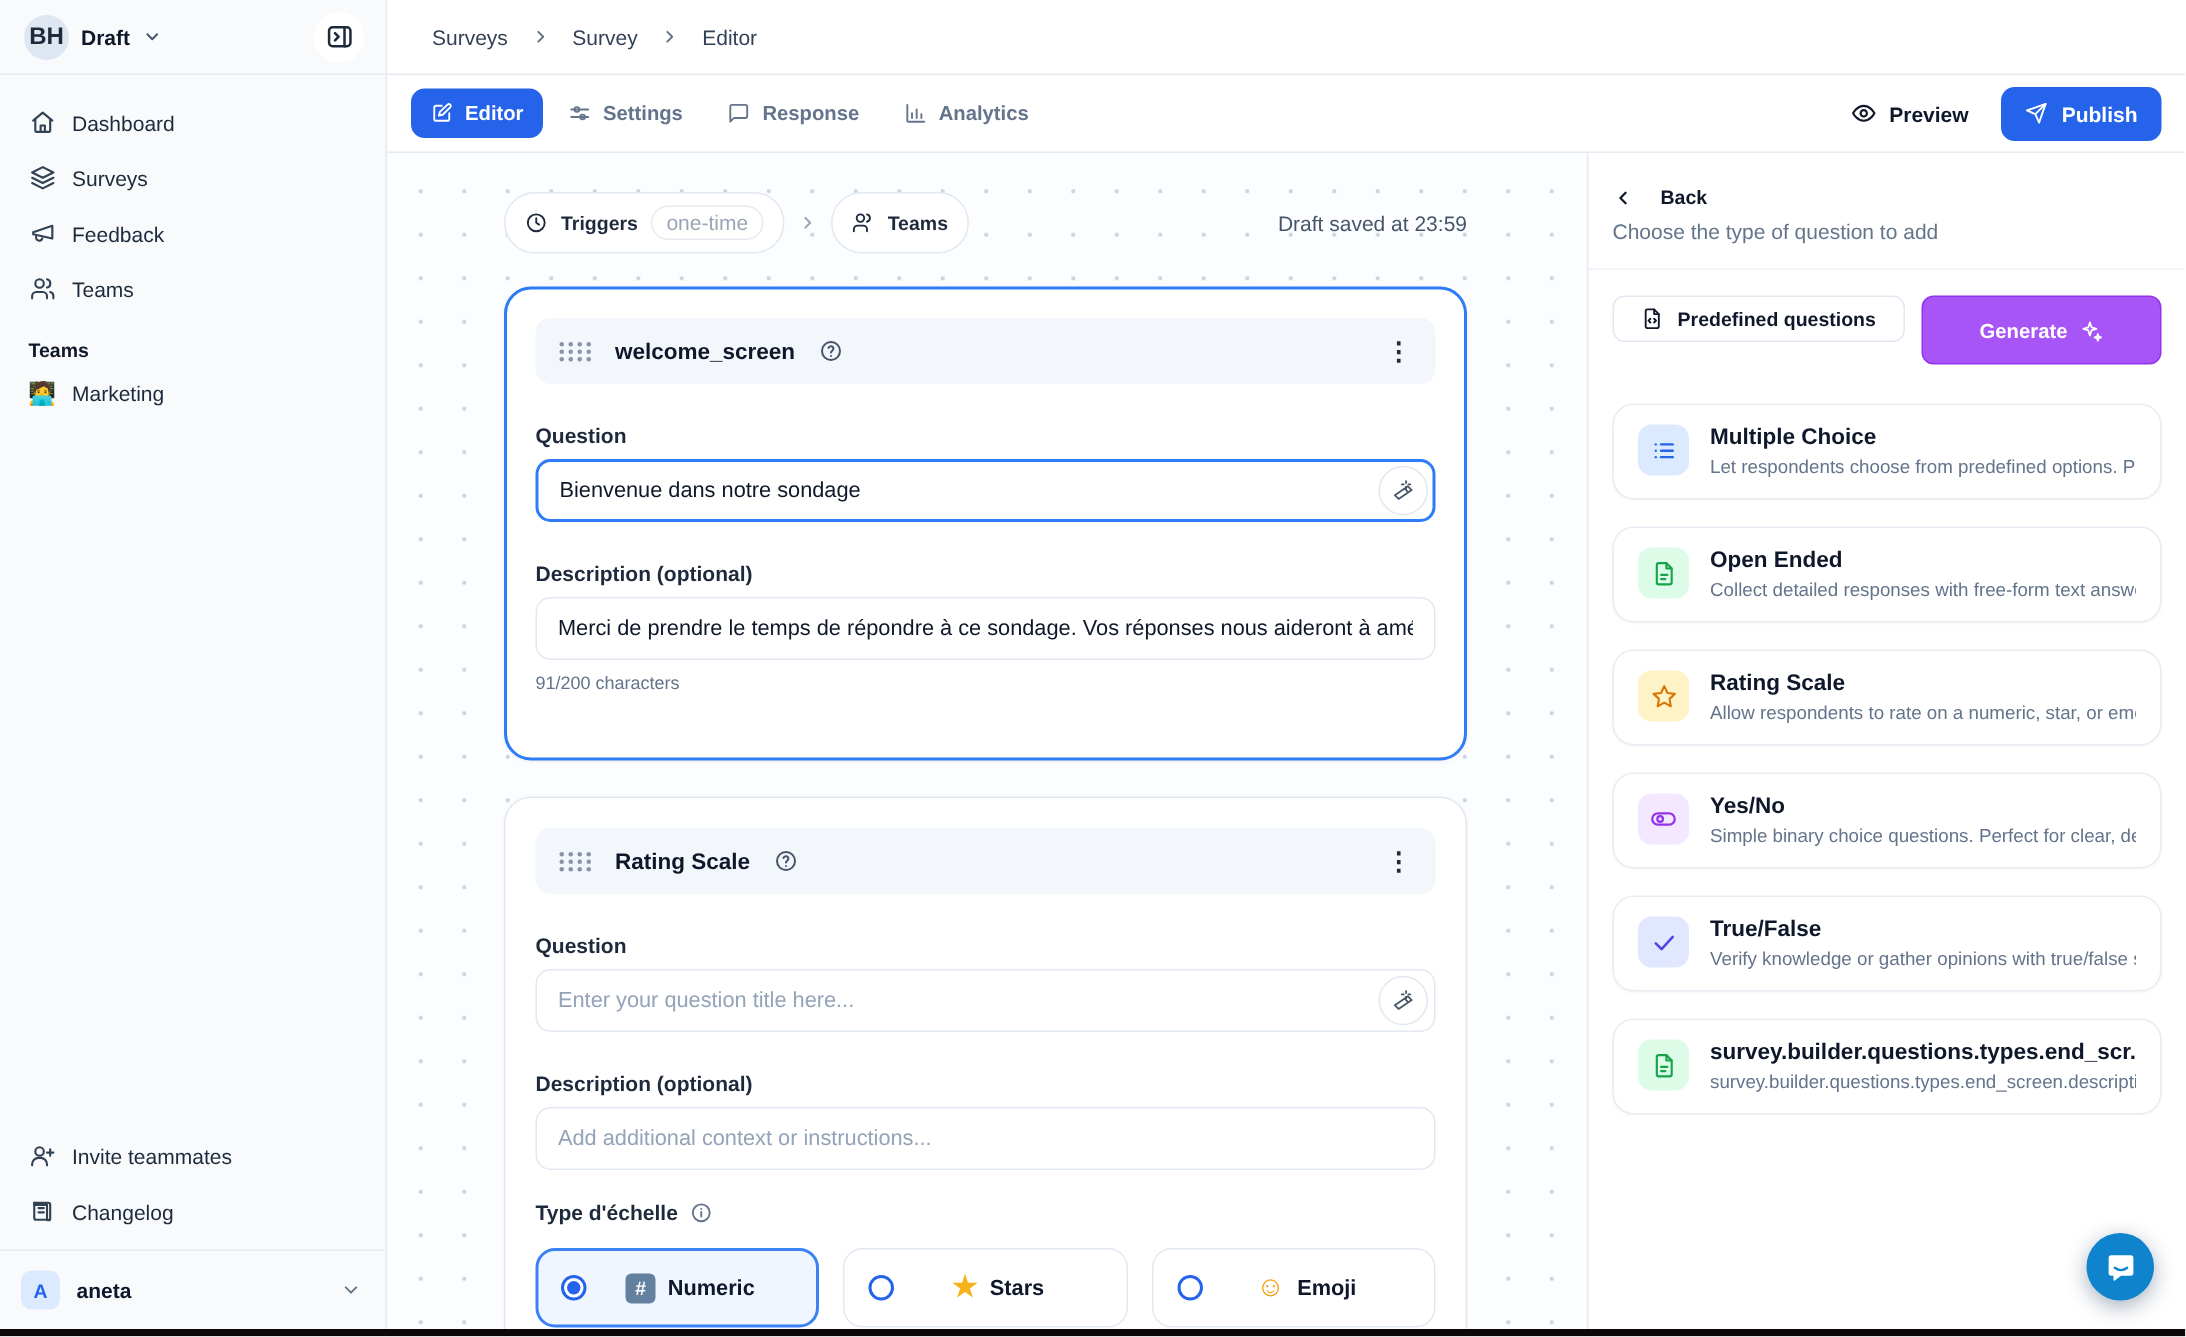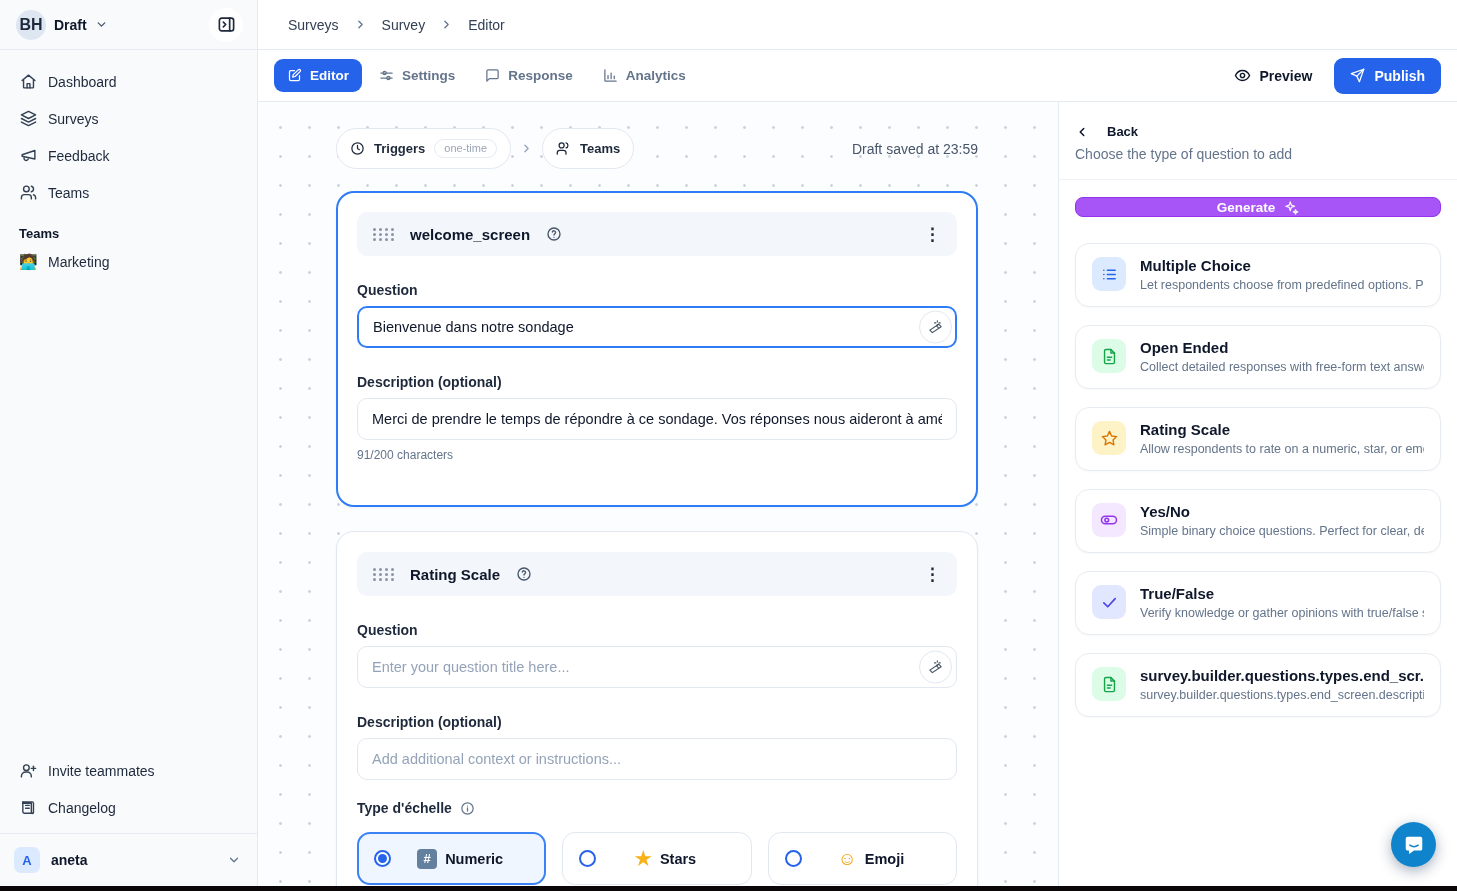--- a/index.html
+++ b/index.html
@@ -47,21 +47,21 @@
 
   
   .canvas { flex:1; min-width:0; overflow:hidden; background-color:#fcfdfe;
             background-image:radial-gradient(#cbd5e0 1.3px, transparent 1.5px);
             background-size:29px 29px; background-position:8px 11px; }
   .canvas-inner { width:642px; margin:26px 0 0 78px; }
 
   .trigger-row { display:flex; align-items:center; gap:9px; margin-bottom:22px; }
   .chip { background:#fff; border:1px solid #e2e8f0; border-radius:999px; height:41px; display:flex; align-items:center; gap:9px; padding:0 13px; font-size:13px; font-weight:600; color:#1e293b; cursor:pointer; }
   .chip .cico { color:#1e293b; display:flex; }
-  .badge { border:1px solid #e6ebf1; border-radius:999px; font-size:11px; color:#9aa6b5; padding:2px 9px 3px; background:#fff; font-weight:500; }
+  .badge { border:1px solid #e6ebf1; border-radius:999px; font-size:14px; color:#9aa6b5; padding:2px 9px 3px; background:#fff; font-weight:500; }
   .row-sep { color:#94a3b8; display:flex; }
   .draft-status { margin-left:auto; font-size:14px; color:#475569; }
 
   .q-card { background:#fff; border:1px solid #e2e8f0; border-radius:18px; padding:20px 20px 44px; box-shadow:0 1px 3px rgba(15,23,42,.05); }
   .q-card.selected { border:2px solid #2e7cf6; padding:19px 19px 43px; }
   .q-card + .q-card { margin-top:24px; }
   .q-header { height:44px; background:#f3f6fa; border-radius:10px; display:flex; align-items:center; padding:0 16px; gap:16px; }
   .grip { display:grid; grid-template-columns:repeat(4, 3px); grid-auto-rows:3px; gap:2px 3px; cursor:grab; }
   .grip i { width:3px; height:3px; border-radius:50%; background:#8a94a6; }
   .q-title { font-size:15px; font-weight:600; color:#0f172a; }
@@ -89,21 +89,21 @@
   .smile-glyph { color:#f59e0b; font-size:19px; line-height:1; }
 
   
   .panel { width:399px; min-width:399px; background:#fff; border-left:1px solid #e5eaf0; padding:0 16px; overflow:hidden; }
   .back-row { margin-top:22px; display:flex; align-items:center; gap:18px; font-size:13px; font-weight:700; color:#0f172a; cursor:pointer; }
   .panel-title { margin-top:24px; font-size:20px; font-weight:700; color:#0f172a; }
   .panel-sub { margin-top:7px; font-size:14px; color:#64748b; }
   .panel-divider { height:1px; background:#eef2f6; margin:17px -16px 0; }
   .panel-actions { margin-top:17px; display:flex; gap:11px; }
   .predef-btn { width:195px; height:31px; border:1px solid #e2e8f0; border-radius:8px; background:#fff; display:flex; align-items:center; justify-content:center; gap:9px; font-size:13px; font-weight:600; color:#0f172a; cursor:pointer; font-family:inherit; }
-  .generate-btn { flex:1; height:20px; background:#a855f7; border:1px solid #9333ea; border-radius:8px; color:#fff; display:flex; align-items:center; justify-content:center; gap:9px; font-size:13.5px; font-weight:700; cursor:pointer; font-family:inherit; }
+  .generate-btn { flex:1; height:46px; background:#a855f7; border:1px solid #9333ea; border-radius:8px; color:#fff; display:flex; align-items:center; justify-content:center; gap:9px; font-size:13.5px; font-weight:700; cursor:pointer; font-family:inherit; }
 
   .type-card { margin-top:18px; border:1px solid #e7ecf2; border-radius:14px; padding:13px 16px 14px; display:flex; gap:14px; align-items:flex-start; box-shadow:0 1px 2px rgba(15,23,42,.03); cursor:pointer; background:#fff; }
   .type-card.first { margin-top:26px; }
   .type-icon { width:34px; height:34px; border-radius:9px; display:flex; align-items:center; justify-content:center; flex:none; }
   .ic-blue   { background:#dbeafe; color:#2563eb; }
   .ic-green  { background:#dcfce7; color:#16a34a; }
   .ic-amber  { background:#fef3c7; color:#d97706; }
   .ic-purple { background:#f3e8ff; color:#9333ea; }
   .ic-indigo { background:#e0e7ff; color:#4f46e5; }
   .type-text { min-width:0; }
@@ -483,20 +483,31 @@
                 <polyline points="15 6 9 12 15 18"></polyline>
               </svg>
           </span>
           <span>Back</span>
         </div>
 
         <div class="panel-sub">Choose the type of question to add</div>
         <div class="panel-divider"></div>
 
         <div class="panel-actions">
+          <button class="predef-btn">
+            <span>
+              <svg width="15" height="15" viewBox="0 0 24 24" fill="none" stroke="currentColor" stroke-width="2" stroke-linecap="round" stroke-linejoin="round">
+                  <path d="M14 2H7a2 2 0 0 0-2 2v16a2 2 0 0 0 2 2h10a2 2 0 0 0 2-2V7z"></path>
+                  <path d="M14 2v5h5"></path>
+                  <path d="m10 12-2 2 2 2"></path>
+                  <path d="m14 12 2 2-2 2"></path>
+                </svg>
+            </span>
+            <span>Predefined questions</span>
+          </button>
           <button class="generate-btn">
             <span>Generate</span>
             <span>
               <svg width="15" height="15" viewBox="0 0 24 24" fill="none" stroke="currentColor" stroke-width="1.9" stroke-linecap="round" stroke-linejoin="round">
                   <path d="M10 3 11.7 8.3 17 10l-5.3 1.7L10 17l-1.7-5.3L3 10l5.3-1.7z"></path>
                   <path d="M18.5 15.5l.9 2.6 2.6.9-2.6.9-.9 2.6-.9-2.6-2.6-.9 2.6-.9z"></path>
                 </svg>
             </span>
           </button>
         </div>

